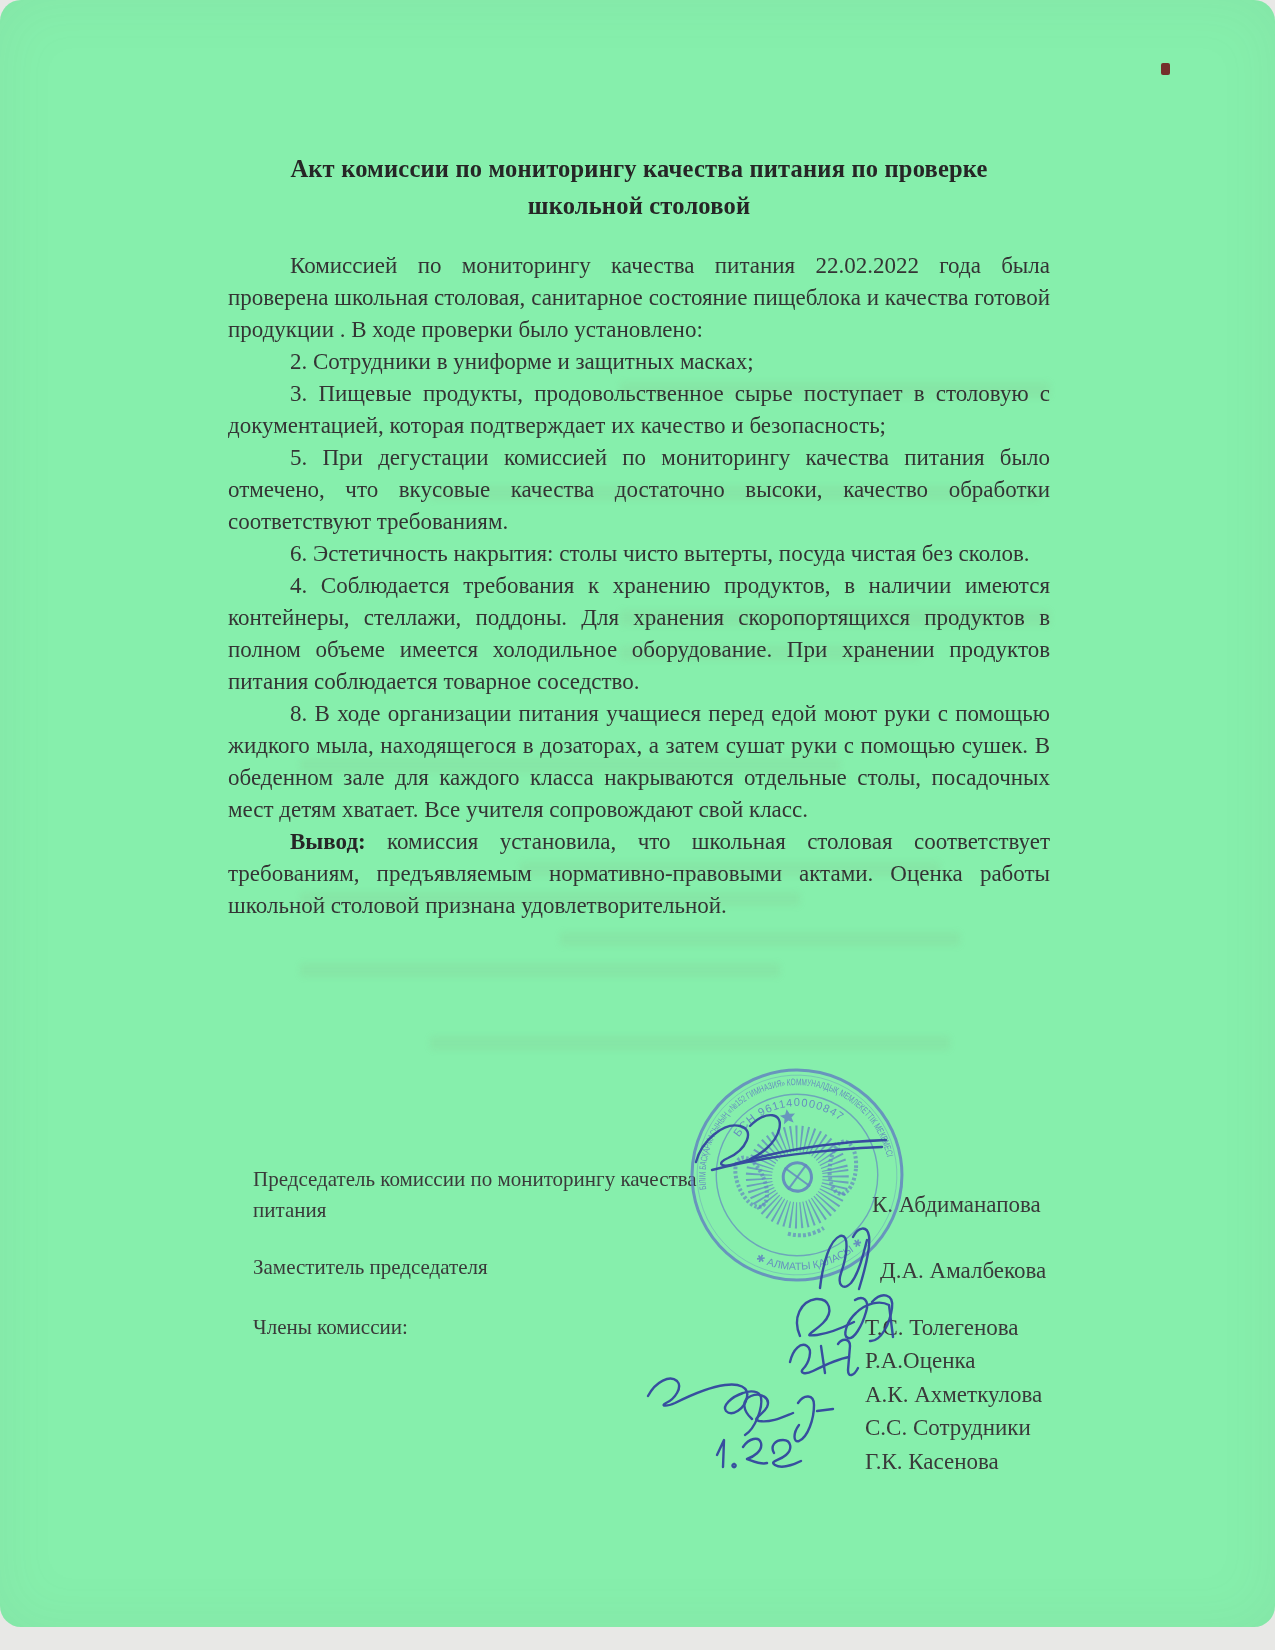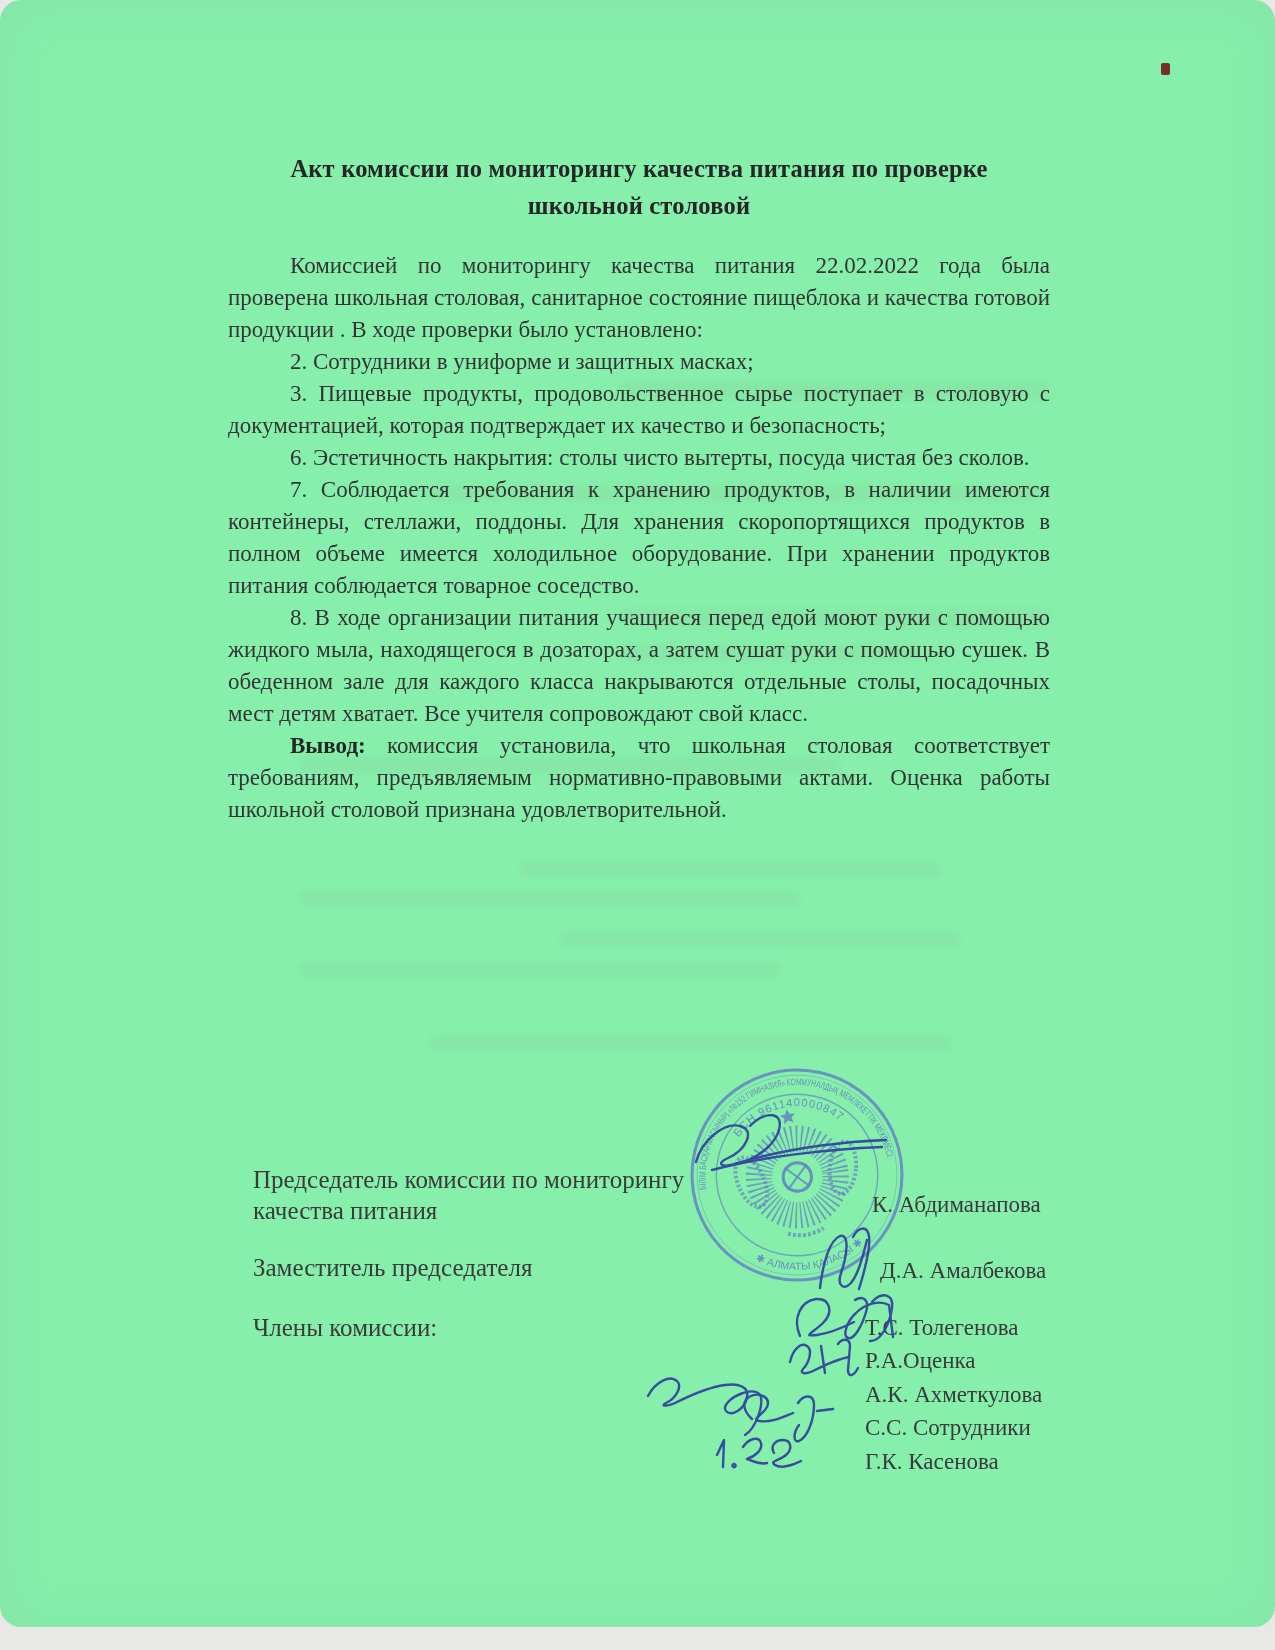--- a/index.html
+++ b/index.html
@@ -22,21 +22,21 @@
     line-height:37px;color:#262626;margin:0 0 26px 0;
     letter-spacing:.2px;
   }
   .body-p{
     margin:0;font-size:23px;line-height:32px;
     text-align:justify;text-indent:62px;color:#343434;
   }
   .body-p b{color:#262626;}
   
   .sig-label{
-    position:absolute;font-size:25px;line-height:31px;color:#3a3a3a;
+    position:absolute;font-size:21px;line-height:31px;color:#3a3a3a;
   }
   .sig-name{
     position:absolute;font-size:23px;color:#3a3a3a;white-space:nowrap;
   }
   .members-names{position:absolute;left:865px;top:1311px;}
   .members-names .member{
     font-size:23px;line-height:33.4px;color:#3a3a3a;white-space:nowrap;
   }
   
   .stamp{
@@ -75,22 +75,23 @@
   <div class="smudge" style="left:430px;top:1036px;width:520px;height:14px"></div>
 
   <div class="content">
     <h1 class="doc-title">
       <div>Акт комиссии по мониторингу качества питания  по проверке</div>
       <div>школьной столовой</div>
     </h1>
     <p class="body-p">Комиссией по мониторингу качества питания  22.02.2022 года была проверена школьная столовая, санитарное состояние пищеблока и качества готовой продукции . В ходе проверки было установлено:</p>
     <p class="body-p">2. Сотрудники в униформе и защитных масках;</p>
     <p class="body-p">3. Пищевые продукты, продовольственное сырье поступает в столовую с документацией, которая подтверждает их качество и безопасность;</p>
+    <p class="body-p">5. При дегустации комиссией по мониторингу качества питания  было отмечено, что вкусовые качества достаточно высоки, качество обработки соответствуют требованиям.</p>
     <p class="body-p">6. Эстетичность накрытия: столы чисто вытерты, посуда чистая без сколов.</p>
-    <p class="body-p">7. Соблюдается требования к хранению продуктов, в наличии имеются контейнеры, стеллажи, поддоны. Для хранения скоропортящихся продуктов в полном объеме имеется холодильное оборудование. При хранении продуктов питания соблюдается товарное соседство.</p>
+    <p class="body-p">4. Соблюдается требования к хранению продуктов, в наличии имеются контейнеры, стеллажи, поддоны. Для хранения скоропортящихся продуктов в полном объеме имеется холодильное оборудование. При хранении продуктов питания соблюдается товарное соседство.</p>
     <p class="body-p">8. В ходе организации питания учащиеся перед едой моют руки с помощью жидкого мыла, находящегося в дозаторах, а затем сушат руки с помощью сушек. В обеденном зале для каждого класса накрываются отдельные столы, посадочных мест детям хватает. Все учителя сопровождают свой класс.</p>
     <p class="body-p"><b>Вывод:</b><span> комиссия установила, что школьная столовая соответствует требованиям, предъявляемым нормативно-правовыми актами. Оценка работы школьной столовой признана удовлетворительной.</span></p>
   </div>
 
   <div class="sig-label" style="left:253px;top:1164px;width:452px">Председатель комиссии по мониторингу качества питания</div>
   <div class="sig-name" style="left:872px;top:1192px">К. Абдиманапова</div>
 
   <div class="sig-label" style="left:253px;top:1252px;width:452px">Заместитель председателя</div>
   <div class="sig-name" style="left:880px;top:1258px">Д.А. Амалбекова</div>
 

